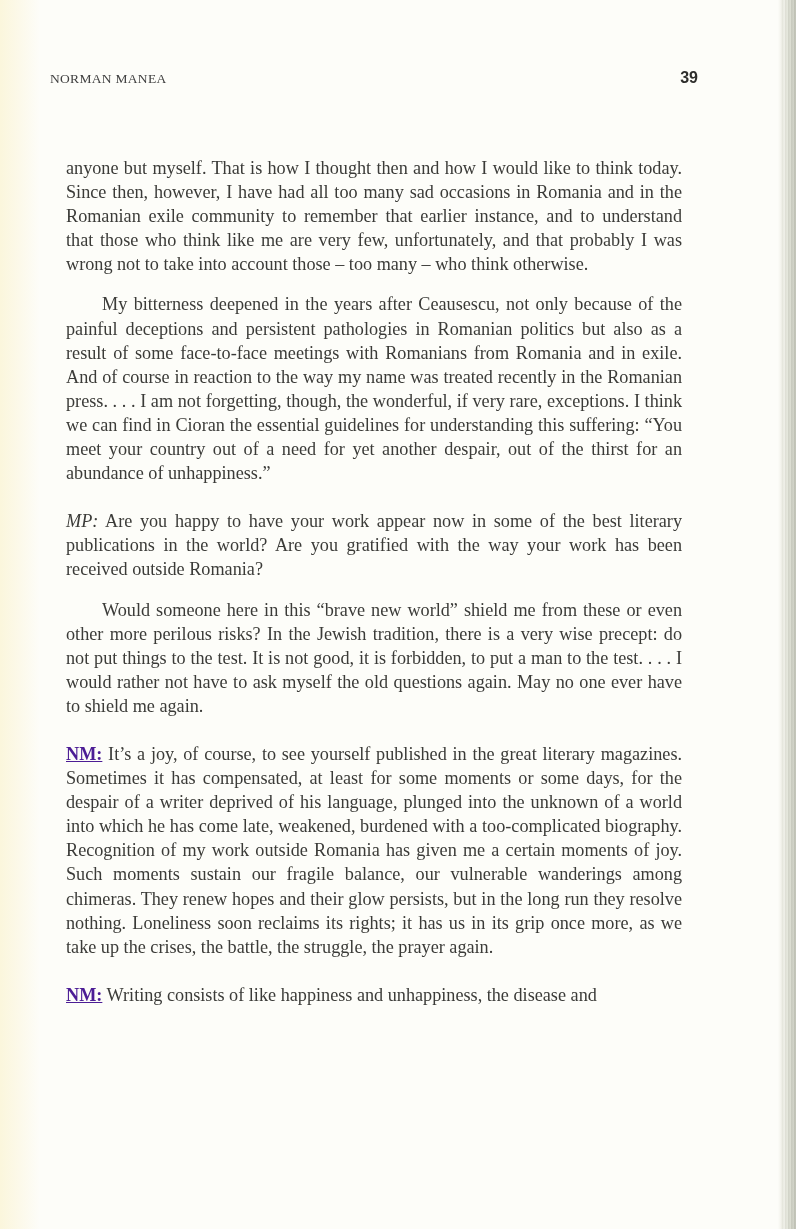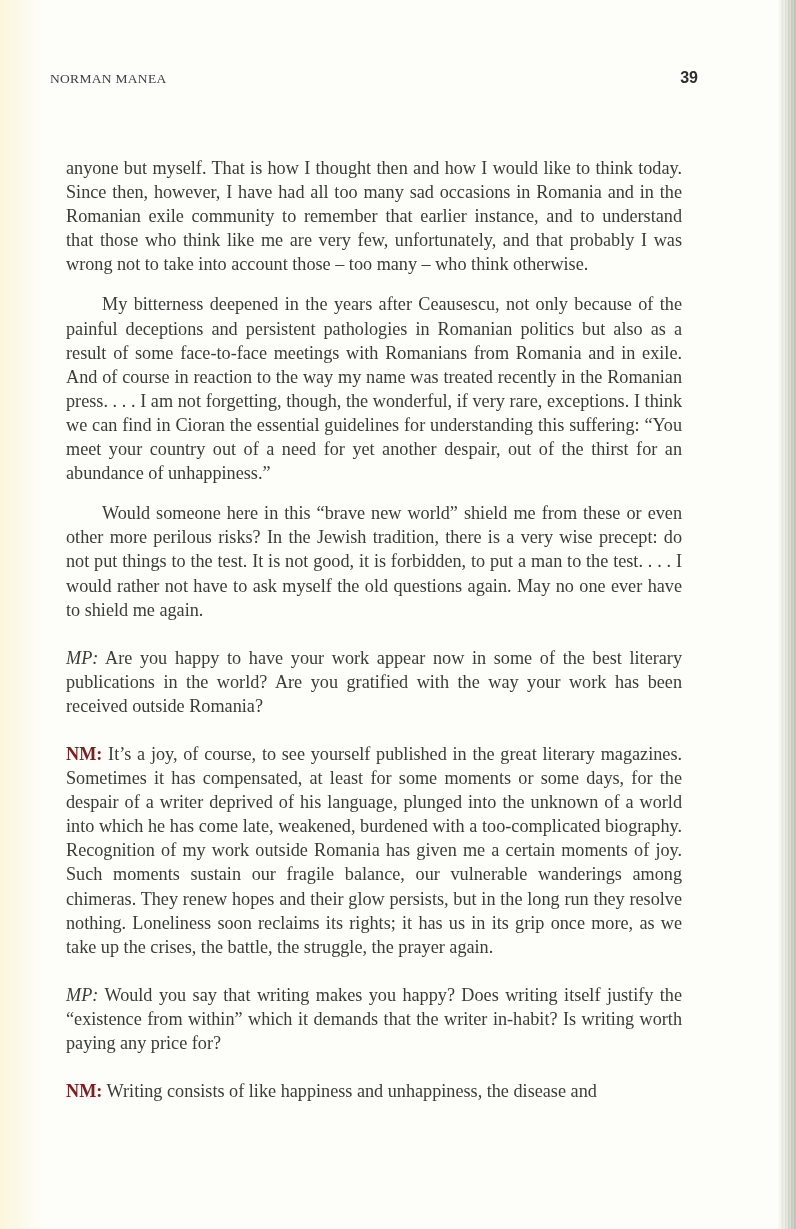--- a/index.html
+++ b/index.html
@@ -57,54 +57,50 @@
       line-height: 24.1px;
     }
     .para {
       margin: 16px;
       text-align: justify;
       text-indent: 0;
     }
     .para.indent { text-indent: 36px; }
     .para.gap { margin-top: 24px; }
     .speaker-mp { font-style: italic; }
-    .speaker-nm { font-weight: bold; color: #7f1d1d; }
+    .speaker-nm { font-weight: bold; color: #4c1d95; text-decoration: underline; }
   </style>
 </head>
 <body>
 
 <div class="left-tint"></div>
 <div class="page-edge"></div>
 
 <div class="page">
   <div class="running-head">
     <span class="author">NORMAN MANEA</span>
     <span class="folio">39</span>
   </div>
 
   <div class="body-text">
     <p class="para">
       <span>anyone but myself. That is how I thought then and how I would like to think today. Since then, however, I have had all too many sad occasions in Romania and in the Romanian exile community to remember that earlier instance, and to understand that those who think like me are very few, unfortunately, and that probably I was wrong not to take into account those – too many – who think otherwise.</span>
     </p>
     <p class="para indent">
       <span>My bitterness deepened in the years after Ceausescu, not only because of the painful deceptions and persistent pathologies in Romanian politics but also as a result of some face-to-face meetings with Romanians from Romania and in exile. And of course in reaction to the way my name was treated recently in the Romanian press. . . . I am not forgetting, though, the wonderful, if very rare, exceptions. I think we can find in Cioran the essential guidelines for understanding this suffering: “You meet your country out of a need for yet another despair, out of the thirst for an abundance of unhappiness.”</span>
     </p>
+    <p class="para gap">
+      <span class="speaker-mp">MP:</span>
+      <span>Are you happy to have your work appear now in some of the best literary publications in the world? Are you gratified with the way your work has been received outside Romania?</span>
+    </p>
     <p class="para indent">
       <span>Would someone here in this “brave new world” shield me from these or even other more perilous risks? In the Jewish tradition, there is a very wise precept: do not put things to the test. It is not good, it is forbidden, to put a man to the test. . . . I would rather not have to ask myself the old questions again. May no one ever have to shield me again.</span>
     </p>
     <p class="para gap">
-      <span class="speaker-mp">MP:</span>
-      <span>Are you happy to have your work appear now in some of the best literary publications in the world? Are you gratified with the way your work has been received outside Romania?</span>
-    </p>
-    <p class="para gap">
       <span class="speaker-nm">NM:</span>
       <span>It’s a joy, of course, to see yourself published in the great literary magazines. Sometimes it has compensated, at least for some moments or some days, for the despair of a writer deprived of his language, plunged into the unknown of a world into which he has come late, weakened, burdened with a too-complicated biography. Recognition of my work outside Romania has given me a certain moments of joy. Such moments sustain our fragile balance, our vulnerable wanderings among chimeras. They renew hopes and their glow persists, but in the long run they resolve nothing. Loneliness soon reclaims its rights; it has us in its grip once more, as we take up the crises, the battle, the struggle, the prayer again.</span>
-    </p>
-    <p class="para gap">
-      <span class="speaker-mp">MP:</span>
-      <span>Would you say that writing makes you happy? Does writing itself justify the “existence from within” which it demands that the writer in‑habit? Is writing worth paying any price for?</span>
     </p>
     <p class="para gap">
       <span class="speaker-nm">NM:</span>
       <span>Writing consists of like happiness and unhappiness, the disease and</span>
     </p>
   </div>
 </div>
 
 </body></html>

